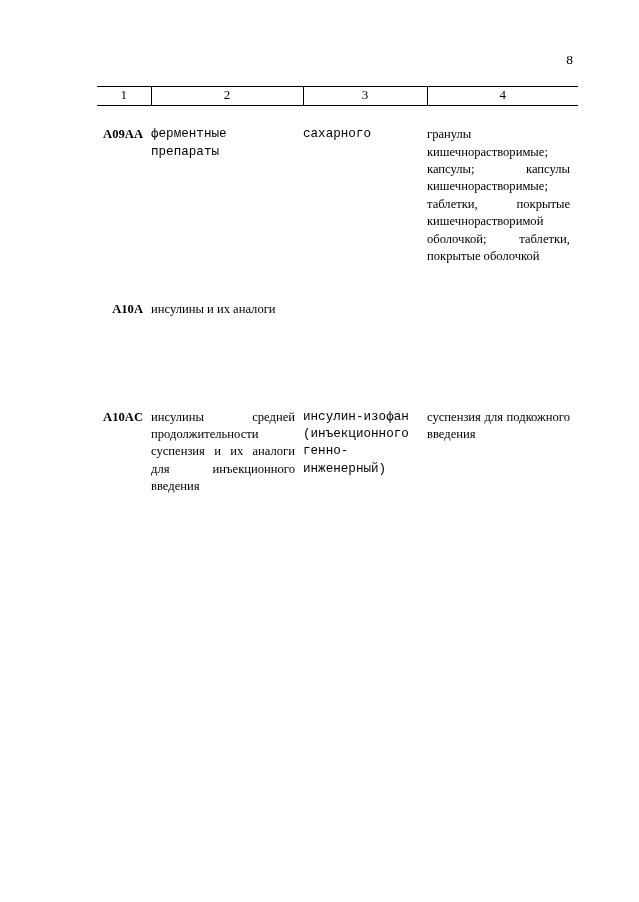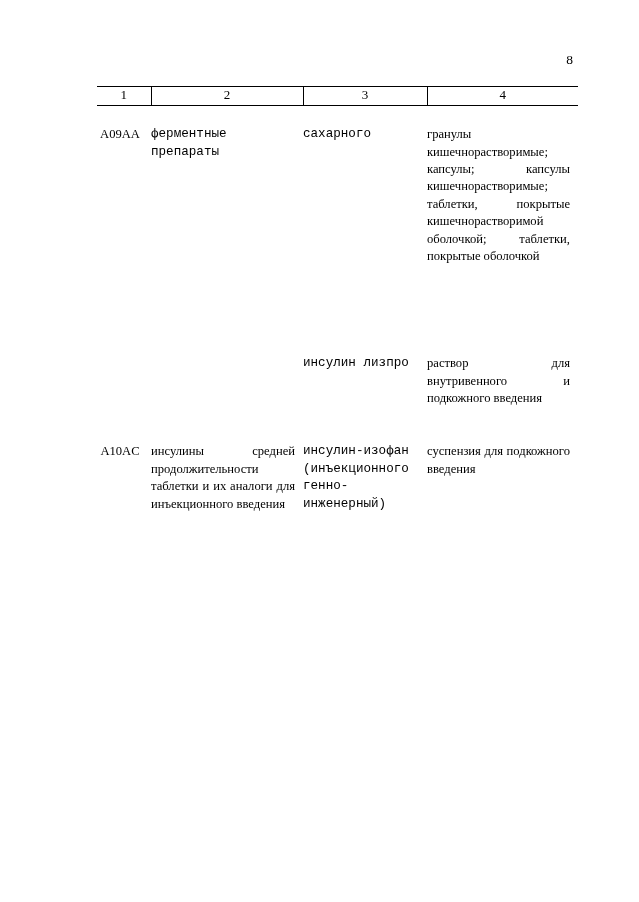--- a/index.html
+++ b/index.html
@@ -65,23 +65,24 @@
   .doc-table tbody tr.spacer td {
     height: 18px;
     padding: 0;
     font-size: 0;
     line-height: 0;
   }
   .doc-table tbody tr.first-row td {
     padding-top: 20px;
   }
   td.code {
-    text-align: center;
+    text-align: right;
     padding-right: 7px;
     white-space: nowrap;
+    font-weight: bold;
   }
   td.justify {
     text-align: justify;
     text-align-last: left;
     font-family: Liberation Mono, monospace;
   }
   td.justify-full {
     text-align: justify;
   }
 </style>
@@ -118,54 +119,54 @@
 
       <tr class="spacer">
           <td colspan="4"></td>
         </tr>
 
 
       <tr class="spacer">
           <td colspan="4"></td>
         </tr>
 
+      <tr>
+        <td class="code">A10A</td>
+        <td class="justify-full">инсулины и их аналоги</td>
+        <td class="justify"></td>
+        <td class="justify"></td>
+      </tr>
+
+      <tr class="spacer">
+          <td colspan="4"></td>
+        </tr>
+
+
+      <tr class="spacer">
+          <td colspan="4"></td>
+        </tr>
+
 
       <tr class="spacer">
           <td colspan="4"></td>
         </tr>
 
 
       <tr class="spacer">
           <td colspan="4"></td>
         </tr>
 
 
       <tr class="spacer">
           <td colspan="4"></td>
         </tr>
 
       <tr>
-        <td class="code"></td>
-        <td class="justify"></td>
-        <td class="justify">инсулин лизпро</td>
-        <td class="justify-full">раствор для внутривенного и подкожного введения</td>
-      </tr>
-
-      <tr class="spacer">
-          <td colspan="4"></td>
-        </tr>
-
-
-      <tr class="spacer">
-          <td colspan="4"></td>
-        </tr>
-
-      <tr>
         <td class="code">A10AC</td>
-        <td class="justify-full">инсулины средней продолжительности таблетки и их аналоги для инъекционного введения</td>
+        <td class="justify-full">инсулины средней продолжительности суспензия и их аналоги для инъекционного введения</td>
         <td class="justify">инсулин-изофан (инъекционного генно-инженерный)</td>
         <td class="justify-full">суспензия для подкожного введения</td>
       </tr>
 
     </tbody>
   </table>
 
 </div>
 
 </body></html>

